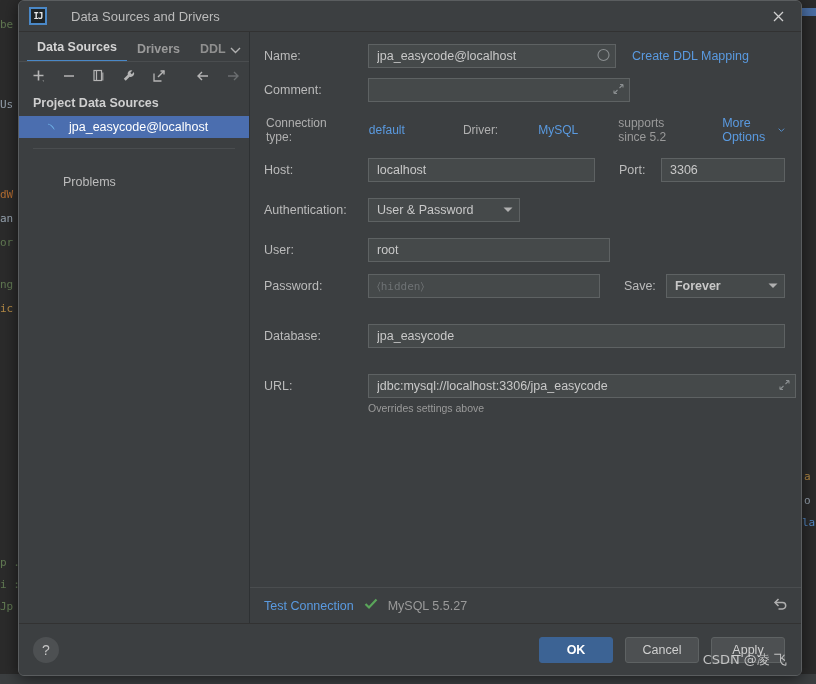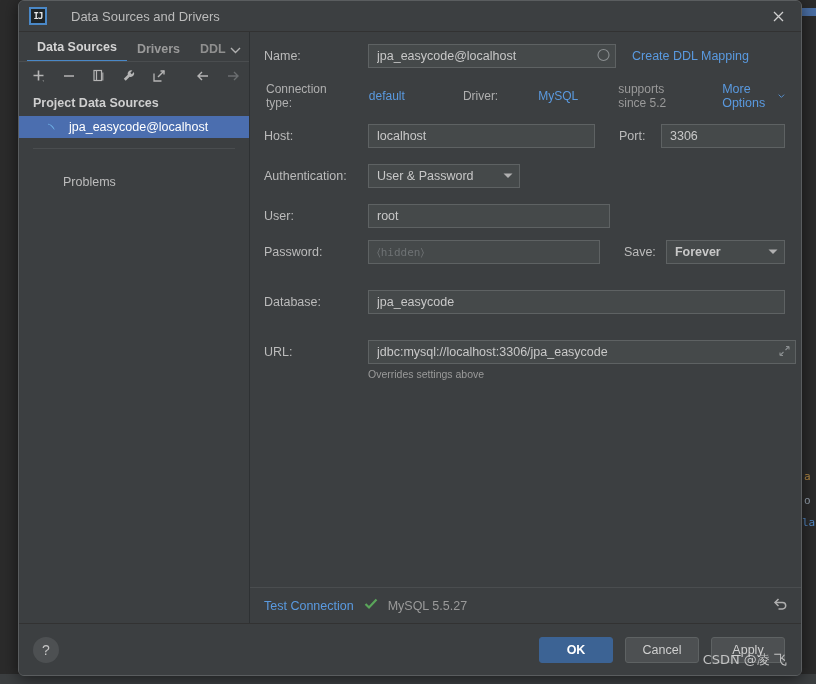--- a/index.html
+++ b/index.html
@@ -329,20 +329,32 @@
     opacity: .85;
     pointer-events: none;
     font-family: "DejaVu Sans", sans-serif;
     white-space: nowrap;
   }
 </style>
 </head>
 <body>
 
 <div id="ide-backdrop">
+  <div class="backdrop-strip-left">
+    <div class="backdrop-code" style="top:18px; color:#6a8759;">be</div>
+    <div class="backdrop-code" style="top:98px; color:#a9b7c6;">Us</div>
+    <div class="backdrop-code" style="top:188px; color:#cc7832;">dW</div>
+    <div class="backdrop-code" style="top:212px; color:#a9b7c6;">an</div>
+    <div class="backdrop-code" style="top:236px; color:#6a8759;">or</div>
+    <div class="backdrop-code" style="top:278px; color:#6a8759;">ng</div>
+    <div class="backdrop-code" style="top:302px; color:#cc9a4a;">ic</div>
+    <div class="backdrop-code" style="top:556px; color:#6a8759;">p .</div>
+    <div class="backdrop-code" style="top:578px; color:#6a8759;">i :</div>
+    <div class="backdrop-code" style="top:600px; color:#6a8759;">Jp</div>
+  </div>
   <div class="backdrop-strip-right">
     <div class="backdrop-blue-bar"></div>
     <div class="backdrop-code" style="top:470px; color:#cc9a4a; left:2px;">a</div>
     <div class="backdrop-code" style="top:494px; color:#a9b7c6; left:2px;">o</div>
     <div class="backdrop-code" style="top:516px; color:#5a9ae0; left:0px;">la</div>
   </div>
   <div class="backdrop-bottom"></div>
 </div>
 
 <div id="dialog">
@@ -448,20 +460,32 @@
             <input class="txt" style="width: 248px;" value="jpa_easycode@localhost">
             <span class="input-adorn">
               <svg width="13" height="13" viewBox="0 0 13 13" aria-hidden="true">
                 <circle cx="6.5" cy="6.5" r="5.5" stroke="#8a8e90" stroke-width="1.1" fill="none"></circle>
               </svg>
             </span>
           </span>
           <a class="link" style="margin-left:16px;">Create DDL Mapping</a>
         </div>
 
+        <div class="field-row">
+          <span class="field-label lbl-w">Comment:</span>
+          <span class="input-wrap">
+            <input class="txt" style="width: 262px;" value="">
+            <span class="input-adorn">
+              <svg width="11" height="11" viewBox="0 0 11 11" aria-hidden="true">
+                <path d="M10 1 L6.5 4.5 M10 1 H7 M10 1 V4" stroke="#8a8e90" stroke-width="1.1" fill="none"></path>
+                <path d="M1 10 L4.5 6.5 M1 10 H4 M1 10 V7" stroke="#8a8e90" stroke-width="1.1" fill="none"></path>
+              </svg>
+            </span>
+          </span>
+        </div>
 
 
         <div id="conn-line">
           <span class="k">Connection type:</span>
           <span class="v">default</span>
           <span class="k" style="margin-left:18px;">Driver:</span>
           <span class="v">MySQL</span>
           <span class="muted">supports since 5.2</span>
           <span id="more-options">
             <span>More Options</span>

